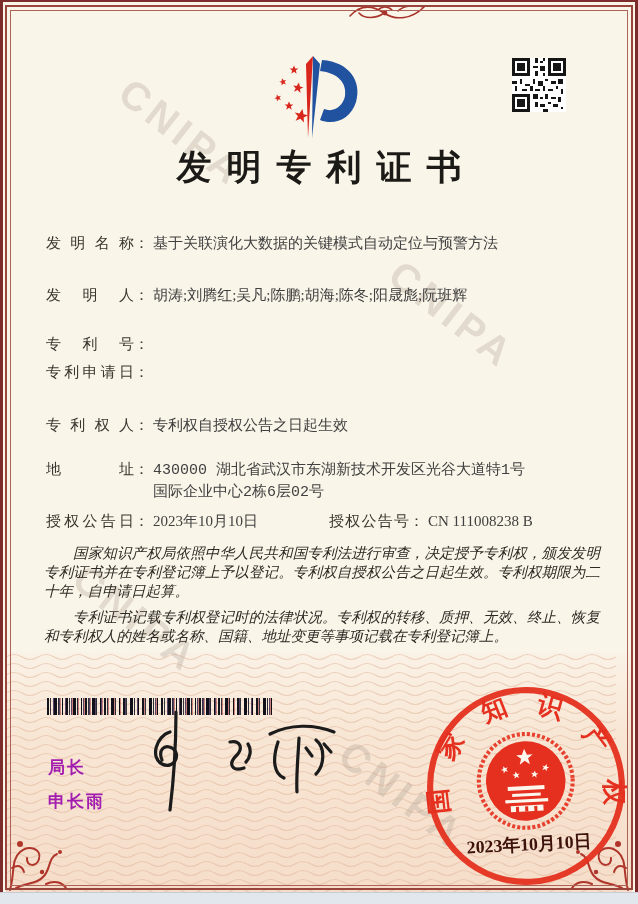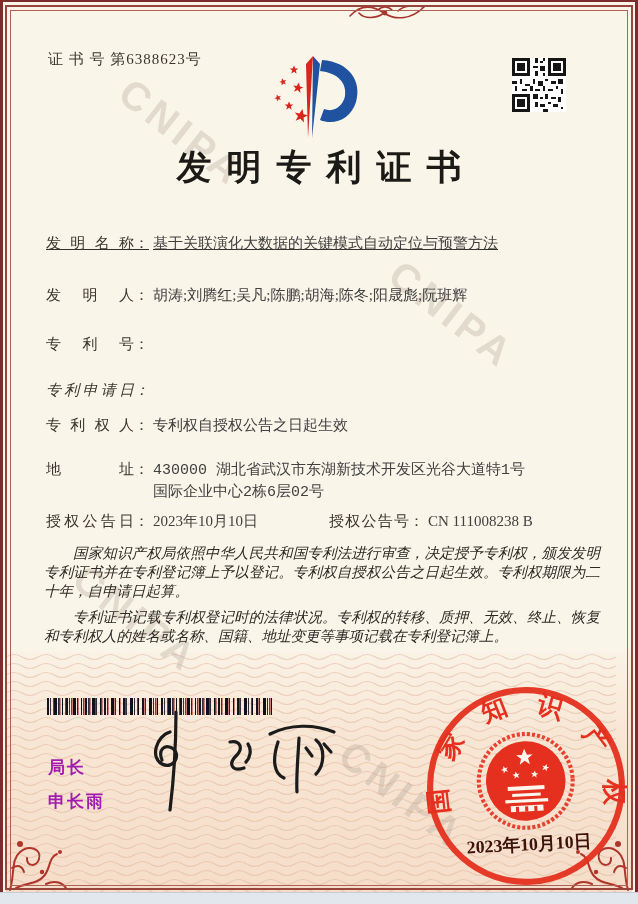--- a/index.html
+++ b/index.html
@@ -139,21 +139,20 @@
       <path d="M4,66 C9,48 5,36 14,28 C23,20 36,25 33,35 C31,43 20,43 21,34"></path>
       <path d="M10,64 C23,58 31,60 38,52 C45,44 42,34 51,30"></path>
       <path d="M6,44 C12,40 16,42 18,48"></path>
       <path d="M40,60 C48,56 56,58 60,64"></path>
     </g>
     <circle cx="14" cy="20" r="3" fill="#b0352b"></circle>
     <circle cx="36" cy="48" r="2.2" fill="#b0352b"></circle>
     <circle cx="54" cy="28" r="2" fill="#b0352b"></circle>
   </svg>
 
-  <div class="certno">证 书 号 第6388623号</div>
 
   <svg class="qr" viewBox="0 0 21 21" shape-rendering="crispEdges">
     <rect width="21" height="21" fill="#fff"></rect>
     <g fill="#151515">
       <rect x="0" y="0" width="7" height="7"></rect>
         <rect x="1" y="1" width="5" height="5" fill="#fff"></rect>
         <rect x="2" y="2" width="3" height="3"></rect>
       <rect x="14" y="0" width="7" height="7"></rect>
         <rect x="15" y="1" width="5" height="5" fill="#fff"></rect>
         <rect x="16" y="2" width="3" height="3"></rect>
@@ -213,37 +212,37 @@
       <use href="#star" transform="translate(40,36) scale(0.55) rotate(10)"></use>
       <use href="#star" transform="translate(20,46) scale(0.36) rotate(-20)"></use>
       <use href="#star" transform="translate(31,54) scale(0.46)"></use>
       <use href="#star" transform="translate(43,64) scale(0.72) rotate(12)"></use>
     </g>
   </svg>
 
   <div class="title">发明专利证书</div>
 
   <div class="fields">
-    <div class="frow" style="top:232px;text-decoration:underline;">
+    <div class="frow" style="top:232px;">
       <span class="flabel">发明名称</span>
         <span class="fcolon">：</span>
       <span class="fvalue">基于关联演化大数据的关键模式自动定位与预警方法</span>
     </div>
     <div class="frow" style="top:284px;">
       <span class="flabel">发明人</span>
         <span class="fcolon">：</span>
       <span class="fvalue">
         <div>胡涛;刘腾红;吴凡;陈鹏;胡海;陈冬;阳晟彪;阮班辉</div>
       </span>
     </div>
     <div class="frow" style="top:333px;">
       <span class="flabel">专利号</span>
         <span class="fcolon">：</span>
     </div>
-    <div class="frow" style="top:379px;font-style:italic;">
+    <div class="frow" style="top:361px;">
       <span class="flabel">专利申请日</span>
         <span class="fcolon">：</span>
     </div>
     <div class="frow" style="top:414px;">
       <span class="flabel">专利权人</span>
         <span class="fcolon">：</span>
       <span class="fvalue">专利权自授权公告之日起生效</span>
     </div>
     <div class="frow" style="top:460px;font-family:Liberation Mono, monospace;">
       <span class="flabel">地址</span>

